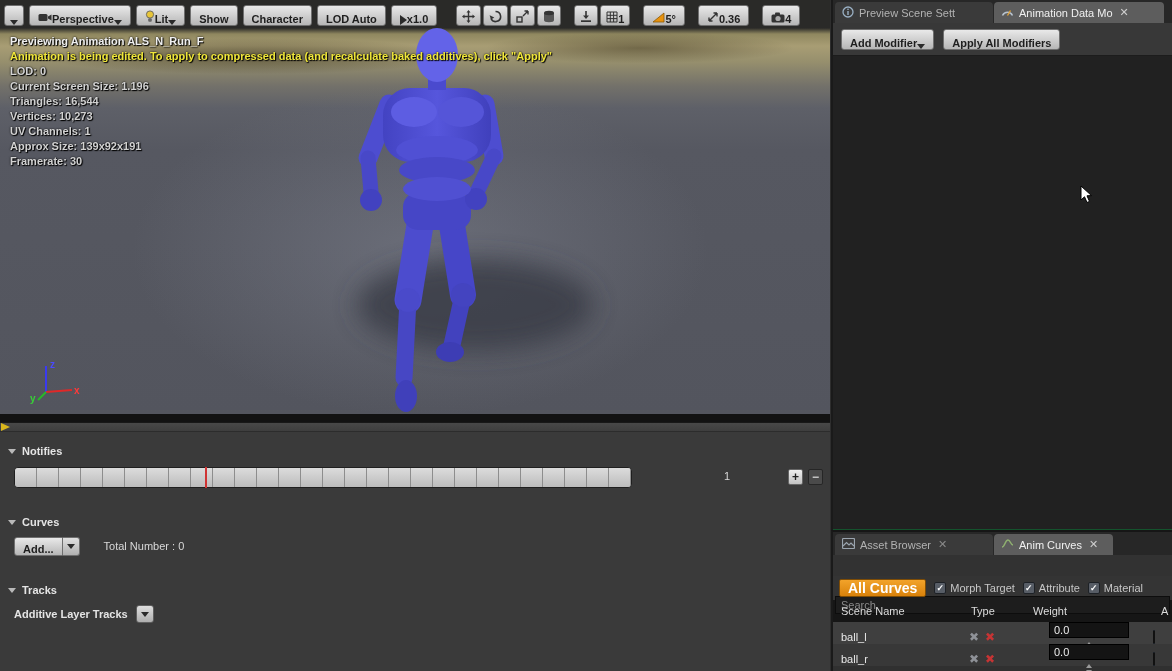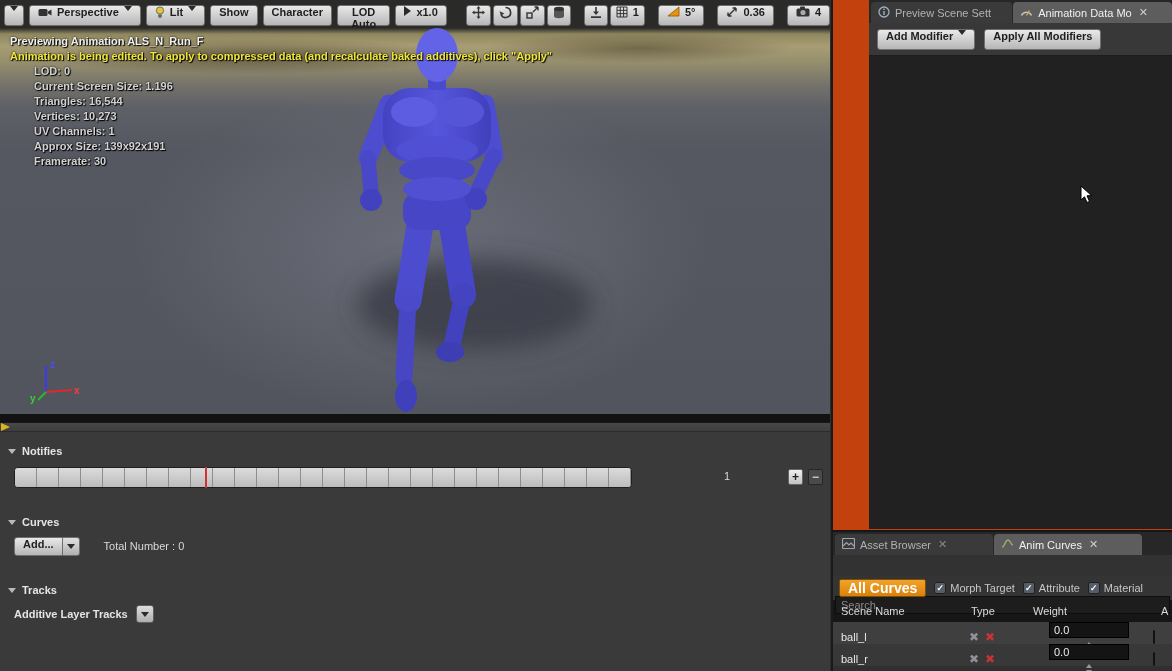--- a/index.html
+++ b/index.html
@@ -11,36 +11,36 @@
     position:absolute; left:0; top:0; width:830px; height:422px; overflow:hidden;
     background:
       radial-gradient(ellipse 300px 26px at 250px 56px, rgba(45,38,20,.50), rgba(45,38,20,0) 70%),
       radial-gradient(ellipse 220px 22px at 640px 48px, rgba(50,42,22,.45), rgba(50,42,22,0) 70%),
       radial-gradient(ellipse 400px 230px at 420px 250px, rgba(132,136,150,.45), rgba(132,136,150,0) 72%),
       linear-gradient(180deg,#2a2a28 0px,#2a2a28 28px,#8f875f 34px,#a89d74 46px,#968f6d 62px,#73716a 86px,#5e6068 108px,#565861 150px,#53555e 100%);
     border-bottom:8px solid #121212;
   }
   .vp-toolbar { position:absolute; left:4px; top:3px; height:24px; display:flex; align-items:center; gap:5px; }
   .vbtn {
-    height:21px; display:inline-flex; align-items:flex-start; gap:5px; padding:0 8px;
+    height:21px; display:inline-flex; align-items:flex-end; padding:0 8px;
     background:linear-gradient(#e9e9e9,#b6b6b6); border:1px solid #6f6f6f; border-radius:3px;
     font-family:"Liberation Sans",sans-serif; font-size:11px; font-weight:bold; color:#1e1e1e; cursor:pointer;
   }
   .vbtn.sm { padding:0 5px; }
   .vbtn.iconbtn { padding:0 5px; }
   .caret { width:0; height:0; border-left:4px solid transparent; border-right:4px solid transparent; border-top:5px solid #2a2a2a; display:inline-block; }
   .playtri { width:0; height:0; border-top:5px solid transparent; border-bottom:5px solid transparent; border-left:7px solid #2a2a2a; display:inline-block; }
   .tgroup { display:inline-flex; gap:2px; }
   .gap-l { margin-left:14px; }
   .gap-m { margin-left:8px; }
 
   .vp-overlay { position:absolute; left:10px; top:34px; font-size:11px; font-weight:bold; line-height:15px; text-shadow:1px 1px 1px #000, 0 0 2px #000; }
   .ov-main { color:#efefef; }
   .ov-warn { color:#f0e73b; }
-  .ov-stat { color:#d2d2d2;margin-left:24px; }
+  .ov-stat { color:#d2d2d2; }
 
   .scene { position:absolute; left:0; top:0; pointer-events:none; }
   .axis-gizmo { position:absolute; left:28px; bottom:10px; pointer-events:none; }
 
   
   .bottom-panel { position:absolute; left:0; top:422px; width:830px; height:249px; background:#3a3a3a; border-top:1px solid #181818; }
   .splitter-strip { position:absolute; left:0; top:0; width:100%; height:9px; background:linear-gradient(#484848,#3e3e3e); border-bottom:1px solid #2c2c2c; }
   .nub { position:absolute; left:1px; top:0; width:0; height:0; border-top:4px solid transparent; border-bottom:4px solid transparent; border-left:9px solid #d9b61c; }
   .sec-header { position:absolute; display:flex; align-items:center; gap:6px; font-size:11px; font-weight:bold; color:#e4e4e4; }
   .expander { width:0; height:0; border-left:4px solid transparent; border-right:4px solid transparent; border-top:5px solid #b9b9b9; display:inline-block; }
@@ -56,21 +56,21 @@
 
   .curves-row { position:absolute; left:14px; top:113px; height:20px; display:flex; align-items:center; }
   .total-label { margin-left:24px; font-size:11px; color:#d8d8d8; }
   .combo-caret-btn { height:19px; width:17px; display:inline-flex; align-items:center; justify-content:center; background:linear-gradient(#e0e0e0,#b0b0b0); border:1px solid #6f6f6f; border-radius:0 3px 3px 0; border-left:none; cursor:pointer; }
   .add-btn { border-radius:3px 0 0 3px; }
   .tracks-row { position:absolute; left:14px; top:181px; height:20px; display:flex; align-items:center; gap:8px; }
   .tracks-label { font-size:11px; font-weight:bold; color:#e4e4e4; }
   .combo-solo { height:18px; width:18px; display:inline-flex; align-items:center; justify-content:center; background:linear-gradient(#dedede,#aeaeae); border:1px solid #5f5f5f; border-radius:3px; cursor:pointer; }
 
   
-  .right-top { position:absolute; left:831px; top:0; width:341px; height:530px; background:#c2410c; border-left:2px solid #1a1a1a;padding-left:36px; }
+  .right-top { position:absolute; left:831px; top:0; width:341px; height:530px; background:#14532d; border-left:2px solid #1a1a1a; }
   .right-bottom { position:absolute; left:831px; top:530px; width:341px; height:141px; background:#303030; border-left:2px solid #1a1a1a; border-top:2px solid #161616; overflow:hidden; }
   .tabbar { display:flex; align-items:flex-end; height:23px; background:#272727; gap:1px; padding-left:2px; }
   .tab { height:21px; display:flex; align-items:center; gap:5px; padding:0 7px; font-size:11px; border-radius:4px 4px 0 0; cursor:pointer; max-width:170px; white-space:nowrap; overflow:hidden; }
   .tab.inactive { background:#3a3a3a; color:#b2b2b2; }
   .tab.active { background:#5d5d5d; color:#f0f0f0; }
   .tab .lbl { overflow:hidden; text-overflow:clip; white-space:nowrap; }
   .tab-close { font-size:11px; color:#cfcfcf; cursor:pointer; line-height:1; padding-left:2px; }
   .tab-close.dim { color:#8a8a8a; }
 
   .rt-toolbar { height:33px; background:#383838; display:flex; align-items:center; gap:9px; padding:0 8px; border-bottom:1px solid #1c1c1c; }
@@ -395,21 +395,21 @@
   <div class="right-bottom">
     <div class="tabbar">
       <div class="tab inactive" style="width:158px;">
         <span><svg width="13" height="11" viewBox="0 0 13 11">
               <rect x="0.5" y="0.5" width="12" height="10" rx="1" fill="none" stroke="#9aa4ae" stroke-width="1.2"></rect>
               <path d="M1 8 L4.5 4.5 L7 7 L9 5 L12 8" fill="none" stroke="#9aa4ae" stroke-width="1.2"></path>
             </svg></span>
         <span class="lbl">Asset Browser</span>
         <span class="tab-close dim">✕</span>
       </div>
-      <div class="tab active" style="width:148px;">
+      <div class="tab active" style="width:119px;">
         <span><svg width="13" height="11" viewBox="0 0 13 11">
               <path d="M1 9 C4 9 4 2 7 2 C9.5 2 9.5 7 12 7" fill="none" stroke="#8fb070" stroke-width="1.5"></path>
             </svg></span>
         <span class="lbl">Anim Curves</span>
         <span class="tab-close">✕</span>
       </div>
     </div>
 
     <div class="search-row">
       <input class="search-input" type="text" placeholder="Search" style="">

